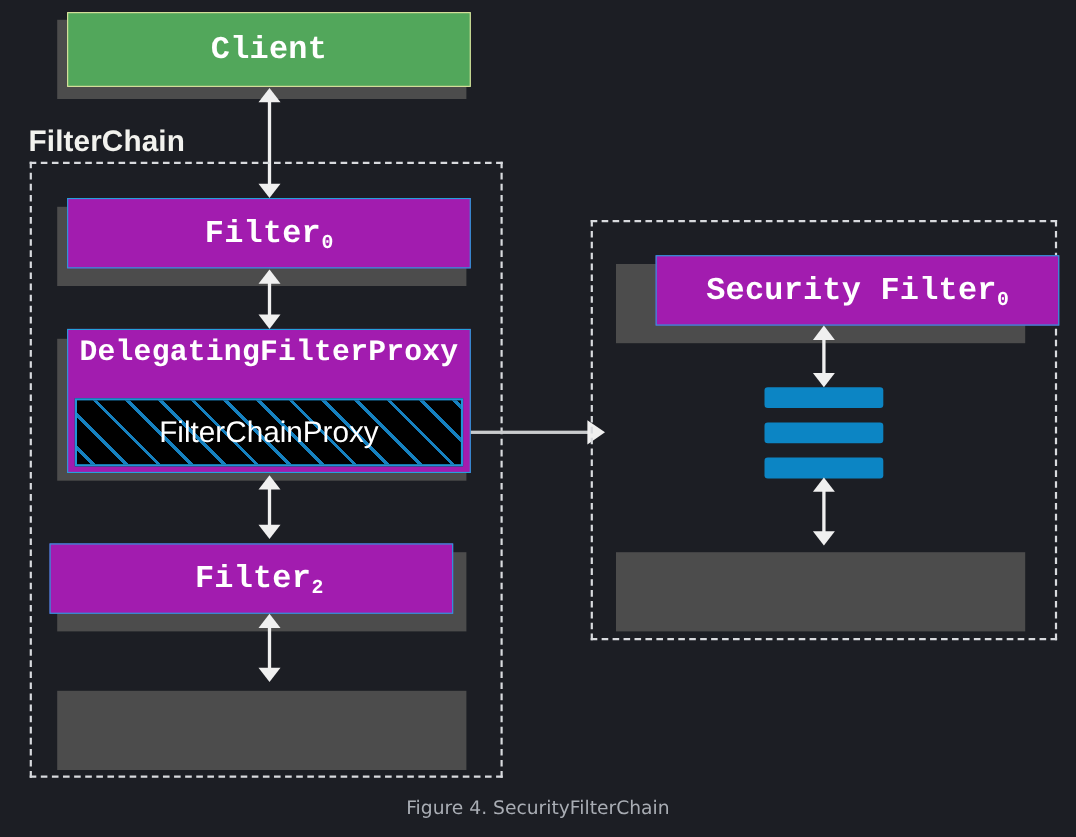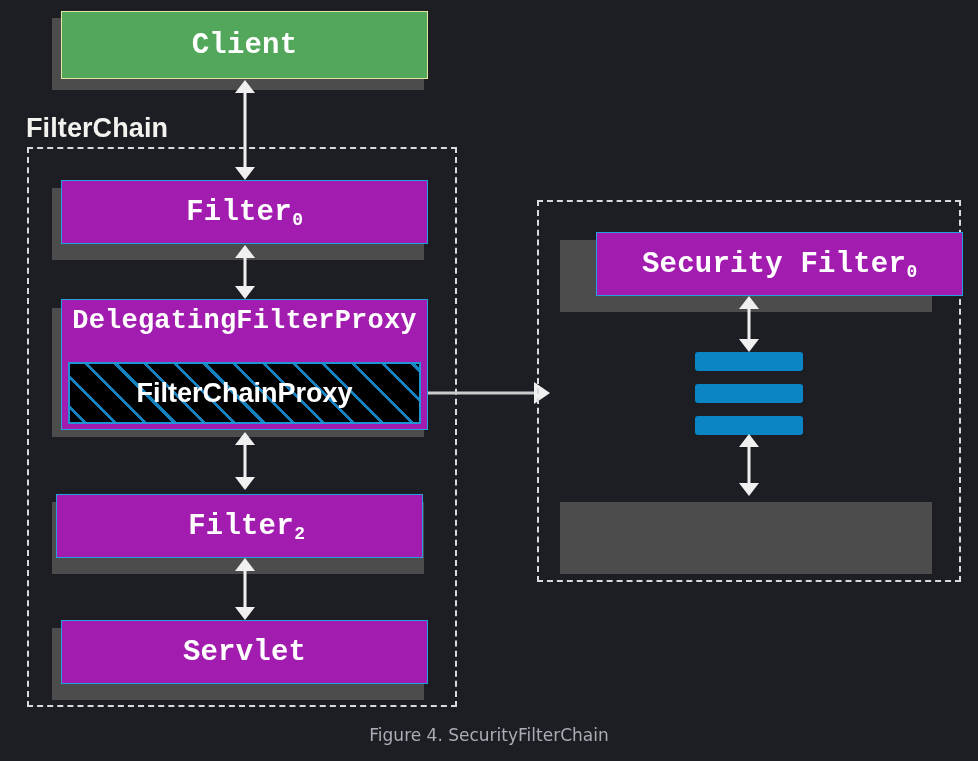--- a/index.html
+++ b/index.html
@@ -83,21 +83,21 @@
         45deg,
         #000000 0px, #000000 9px,
         #1681c0 9px, #1681c0 12px,
         #000000 12px, #000000 21px
     );
     border: 2px solid #1f95d4;
     display: flex;
     align-items: center;
     justify-content: center;
     color: #ffffff;
-    font-weight: 700;
+    font-weight: 400;
     white-space: nowrap;
   }
 
   
   .minibar {
     position: absolute;
     background: #0c85c4;
     border-radius: 3px;
   }
 
@@ -203,36 +203,33 @@
     <div class="head right"></div>
   </div>
 
   <div class="varrow" style="left:225px; top:432px; width:40px; height:58px;">
     <div class="head up"></div>
     <div class="arrow-line-v" style="top:10px; height:38px;"></div>
     <div class="head down"></div>
   </div>
 
   <div class="shadow" style="left:52px; top:502px; width:372px; height:72px;"></div>
-  <div class="node blue" style="left:56px; top:494px; width:367px; height:64px; font-size:29px;padding-left:14px;">
+  <div class="node blue" style="left:45px; top:494px; width:367px; height:64px; font-size:29px;padding-left:14px;">
     <span class="lbl">
       <span>Filter</span><sub>2</sub>
     </span>
   </div>
 
   <div class="varrow" style="left:225px; top:558px; width:40px; height:62px;">
     <div class="head up"></div>
     <div class="arrow-line-v" style="top:10px; height:42px;"></div>
     <div class="head down"></div>
   </div>
 
   <div class="shadow" style="left:52px; top:628px; width:372px; height:72px;"></div>
-  <div class="node blue" style="left:61px; top:620px; width:367px; height:64px; font-size:29px;">
-    <span class="lbl">Servlet</span>
-  </div>
 
   <div class="group-box" style="left:537px; top:200px; width:424px; height:382px;"></div>
 
   <div class="shadow" style="left:560px; top:240px; width:372px; height:72px;"></div>
   <div class="node blue" style="left:569px; top:232px; width:367px; height:64px; font-size:29px;margin-left:27px;">
     <span class="lbl">
       <span>Security Filter</span><sub>0</sub>
     </span>
   </div>
 

